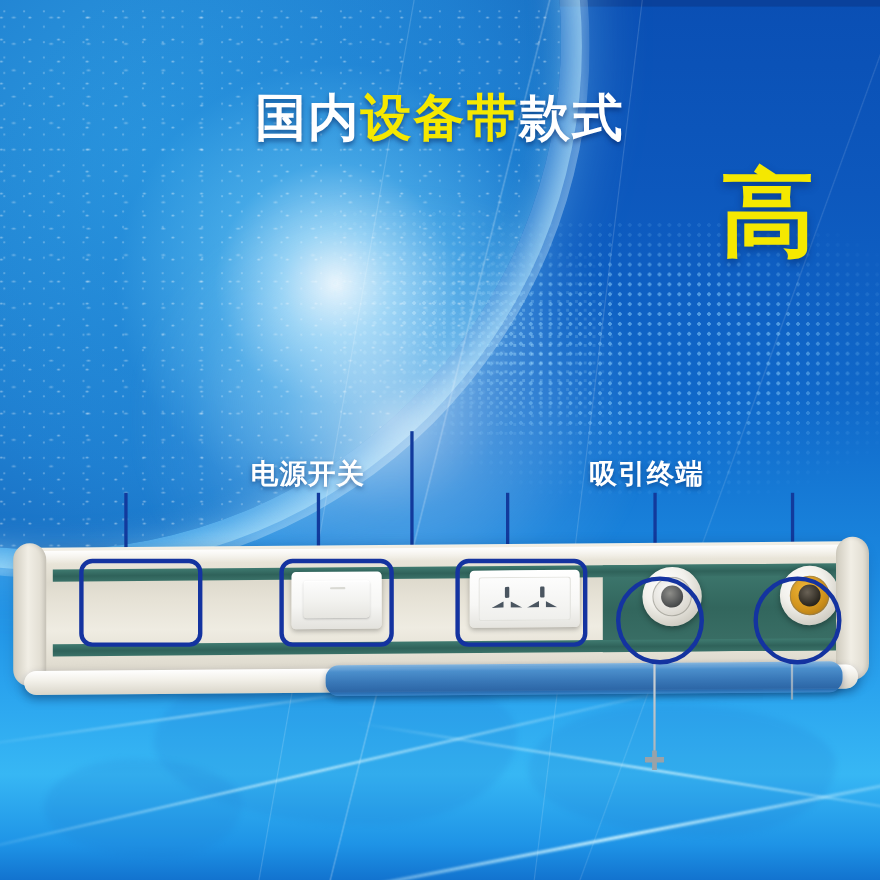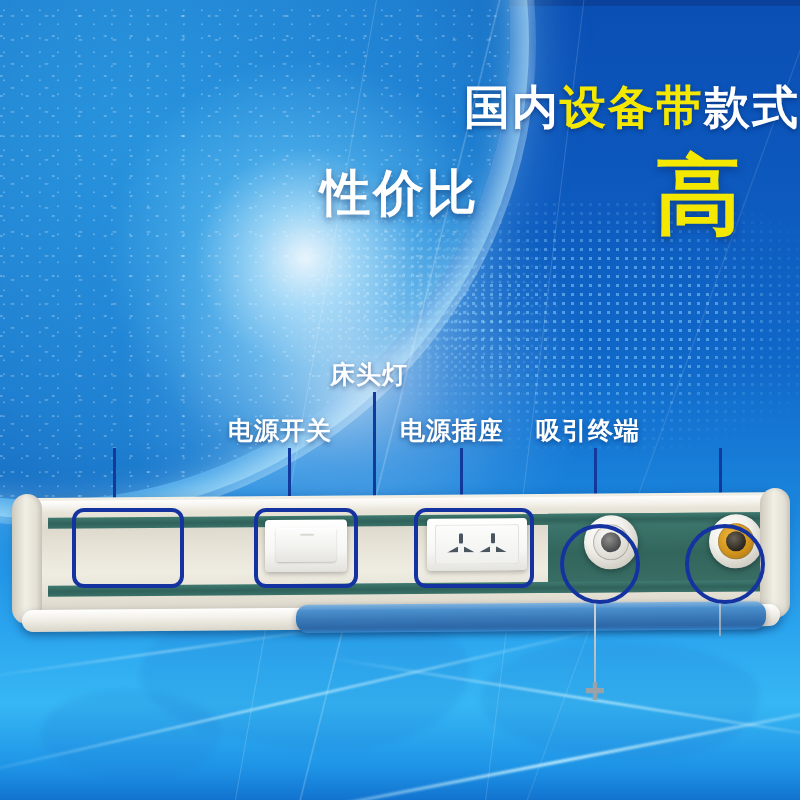--- a/index.html
+++ b/index.html
@@ -71,21 +71,21 @@
   .dots3{position:absolute;left:300px;top:190px;width:170px;height:180px;
     background-image:radial-gradient(circle, rgba(210,240,255,.45) 1.4px, rgba(0,0,0,0) 1.8px);
     background-size:9px 9px;
     -webkit-mask-image:radial-gradient(ellipse at 40% 50%, #000 0%, rgba(0,0,0,.25) 65%, rgba(0,0,0,0) 100%);
             mask-image:radial-gradient(ellipse at 40% 50%, #000 0%, rgba(0,0,0,.25) 65%, rgba(0,0,0,0) 100%);}
 
   
   .landmass{position:absolute;opacity:.18;background:#1f7ed2;filter:blur(3px);border-radius:45% 55% 40% 60%/50% 45% 55% 50%;}
 
   
-  .headline{position:absolute;left:0;top:84px;width:800px;text-align:right;
+  .headline{position:absolute;left:0;top:84px;width:800px;text-align:center;
     font-size:46px;font-weight:bold;letter-spacing:2px;line-height:1;
     white-space:nowrap;}
   .headline span{color:#ffffff;text-shadow:0 2px 5px rgba(0,30,90,.55);}
   .headline span.hl{color:#f5e800;}
   .subline{position:absolute;left:0;top:168px;width:800px;text-align:center;
     font-size:50px;font-weight:bold;color:#ffffff;letter-spacing:3px;line-height:1;
     text-shadow:0 3px 7px rgba(0,30,90,.55);white-space:nowrap;}
   .bigchar{position:absolute;left:655px;top:152px;font-size:86px;font-weight:bold;color:#f5e800;line-height:1;
     text-shadow:0 3px 8px rgba(0,30,90,.45);}
 
@@ -203,26 +203,23 @@
   <div class="streak" style="left:320px;top:700px;width:560px;transform:rotate(9deg);"></div>
   <div class="streak" style="left:-40px;top:650px;width:420px;transform:rotate(-8deg);opacity:.6;"></div>
 
   <div class="dots"></div>
   <div class="dots2"></div>
   <div class="dots3"></div>
 
   <div class="headline">
     <span>国内</span><span class="hl">设备带</span><span>款式</span>
   </div>
-  <div class="subline">性价比</div>
   <div class="bigchar">高</div>
 
   <div class="clabel" style="left:228px;top:414px;">电源开关</div>
-  <div class="clabel" style="left:330px;top:358px;">床头灯</div>
-  <div class="clabel" style="left:400px;top:414px;">电源插座</div>
   <div class="clabel" style="left:536px;top:414px;">吸引终端</div>
 
   <div class="cline" style="left:113px;top:448px;height:74px;"></div>
   <div class="cline" style="left:288px;top:448px;height:74px;"></div>
   <div class="cline" style="left:373px;top:392px;height:222px;"></div>
   <div class="cline" style="left:460px;top:448px;height:74px;"></div>
   <div class="cline" style="left:594px;top:448px;height:76px;"></div>
   <div class="cline" style="left:719px;top:448px;height:76px;"></div>
 
   <div class="panel-wrap">

